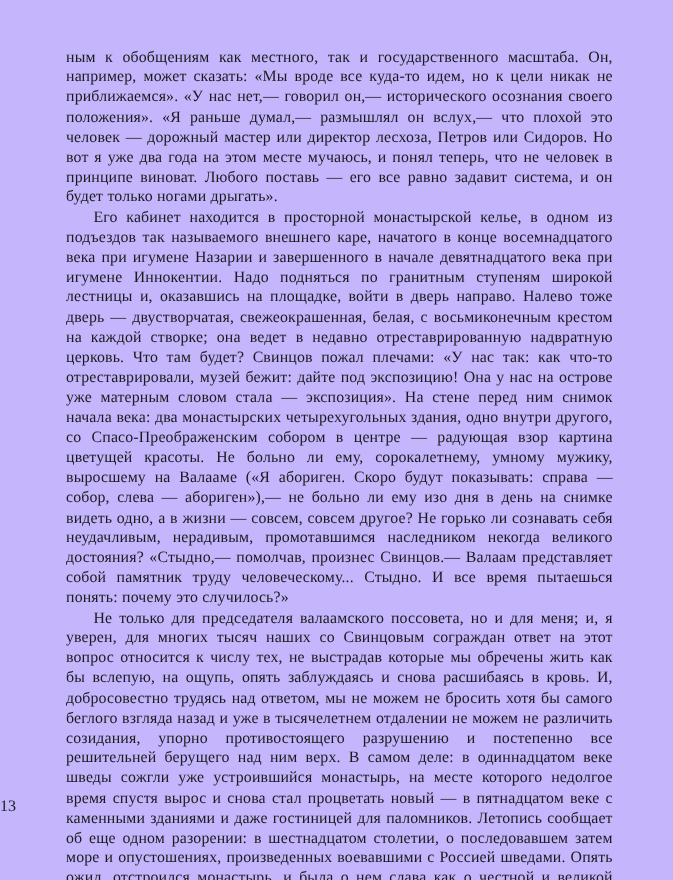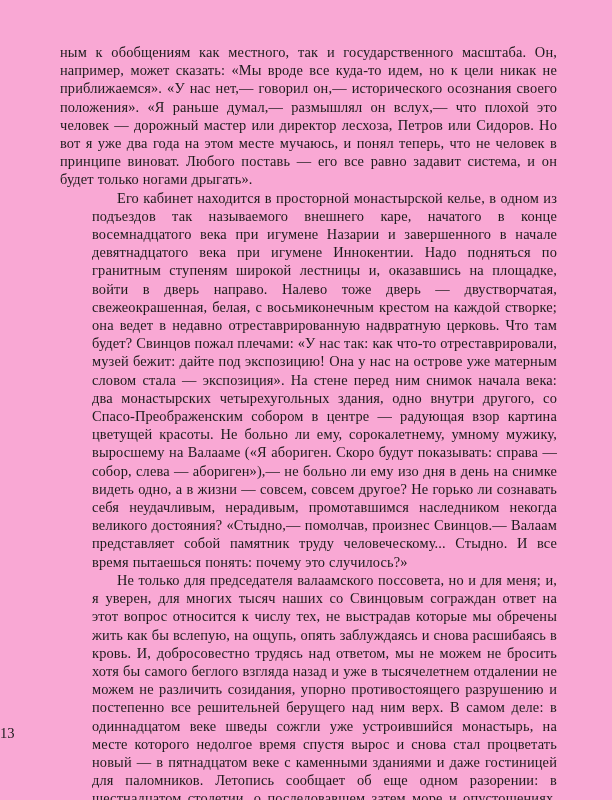--- a/index.html
+++ b/index.html
@@ -4,21 +4,21 @@
 <style>
   html, body {
     margin: 0;
     padding: 0;
     background: #ffffff;
   }
   .page {
     position: relative;
     width: 612px;
     height: 800px;
-    background: #f9a8d4;
+    background: #c4b5fd;
     overflow: hidden;
     font-family: "Liberation Serif", "DejaVu Serif", serif;
   }
   .text-column {
     position: absolute;
     left: 60px;
     top: 43px;
     width: 497px;
   }
   .para {
@@ -27,21 +27,20 @@
     text-justify: inter-word;
     font-size: 14.4px;
     line-height: 18.2px;
     color: #1b1b1b;
     letter-spacing: 0.01em;
     word-spacing: 0.01em;
     -webkit-font-smoothing: none;
   }
   .para.indent {
     text-indent: 25px;
-    margin-left: 32px;
   }
   .page-number {
     position: absolute;
     left: 0;
     right: 0;
     top: 724px;
     font-size: 14.6px;
     line-height: 18px;
     color: #1b1b1b;
     font-family: "Liberation Serif", "DejaVu Serif", serif;

